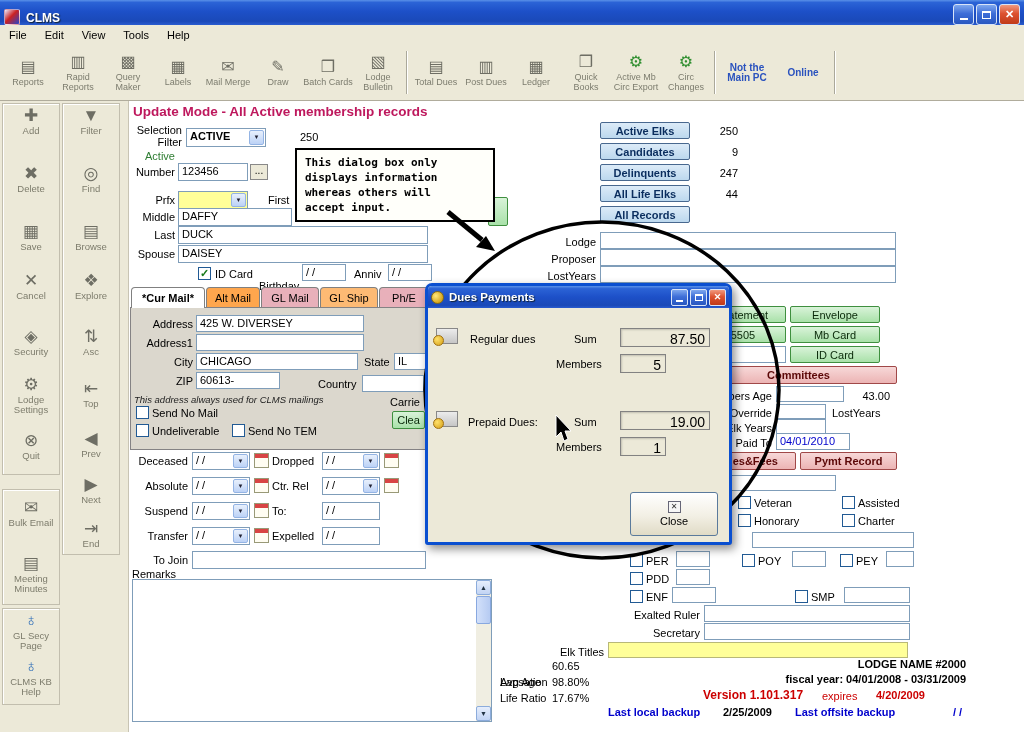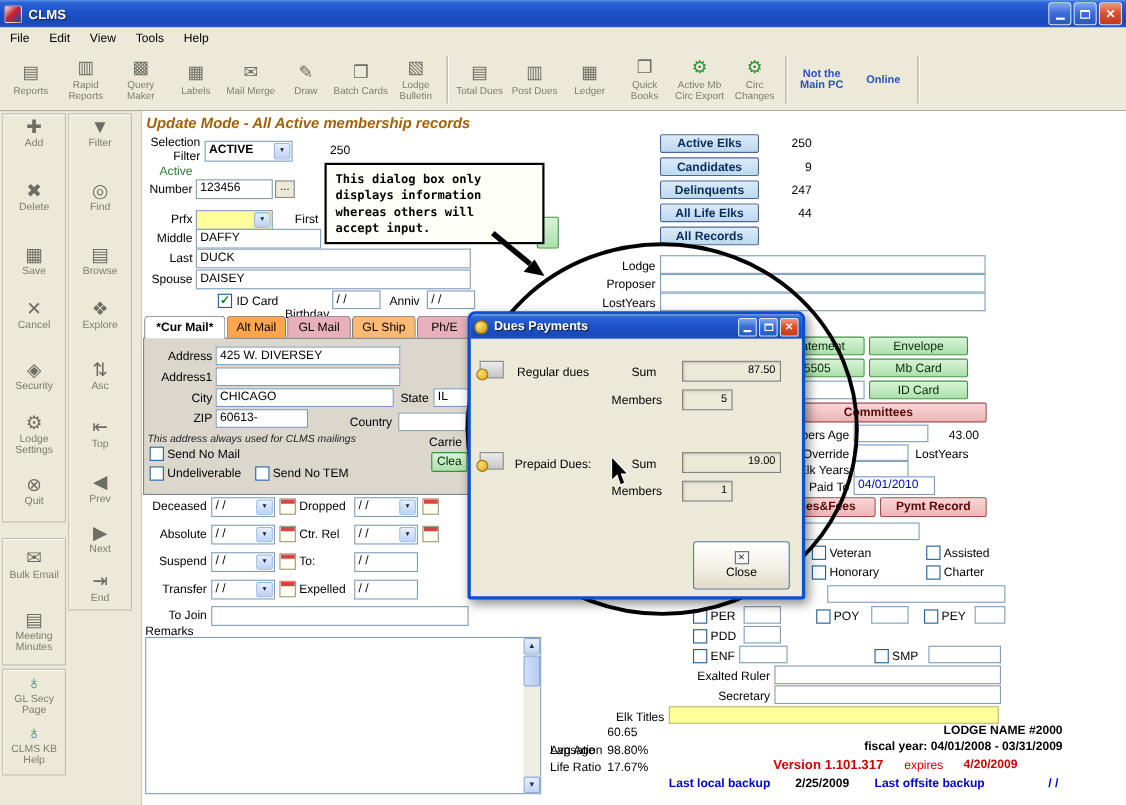--- a/index.html
+++ b/index.html
@@ -3,21 +3,21 @@
 <meta charset="utf-8">
 <style>
   * { box-sizing: border-box; margin: 0; padding: 0; }
   body { font-family: "Liberation Sans", sans-serif; background: #444; }
   #win { position: relative; width: 1024px; height: 732px; background: #ece9d8; overflow: hidden; font-size: 11px; color:#000; }
   .abs { position: absolute; }
 
   
   .titlebar { position:absolute; left:0; top:0; right:0; height:25px;
     background: linear-gradient(180deg,#5a91e8 0%,#2b63d6 10%,#1d50c8 45%,#1a49b8 85%,#2a5cd0 100%);
-    display:flex; align-items:center; padding:0 4px; color:#fff; }
+    display:flex; align-items:flex-end; padding:0 4px; color:#fff; }
   .app-icon { width:16px; height:16px; border-radius:2px;
     background: linear-gradient(135deg,#e8e8ff 0%,#cc2222 45%,#2244cc 100%); border:1px solid #fff8; }
   .title-text { font-weight:bold; font-size:12px; text-shadow:1px 1px 1px #123; margin-left:6px; }
   .win-ctrls { margin-left:auto; display:flex; gap:2px; }
   .winbtn { width:21px; height:21px; border:1px solid #d8e4f8; border-radius:3px;
     display:flex; align-items:center; justify-content:center; color:#fff;
     background: linear-gradient(180deg,#7fa8ee,#3e6ed8 45%,#2857c0); }
   .winbtn.close { background: linear-gradient(180deg,#f09a80,#dd5230 45%,#c03a18); font-size:11px; font-weight:bold; }
   .ico-min { width:8px; height:2px; background:#fff; margin-top:9px; }
   .ico-max { width:9px; height:8px; border:1px solid #fff; border-top:2px solid #fff; }
@@ -77,21 +77,21 @@
   .dlg-title .ttl { font-size:11.5px; font-weight:bold; margin-left:5px; text-shadow:1px 1px 1px #123; }
   .dlg-icon { width:13px; height:13px; border-radius:50%; background: radial-gradient(circle at 35% 35%, #ffe87a, #d2a017 75%); border:1px solid #8a6c10; }
   .dlgbtn { width:17px; height:17px; border:1px solid #d8e4f8; border-radius:2px; margin-left:2px;
     display:flex; align-items:center; justify-content:center; color:#fff;
     background: linear-gradient(180deg,#7fa8ee,#3e6ed8 45%,#2857c0); }
   .dlgbtn.close { background: linear-gradient(180deg,#f09a80,#dd5230 45%,#c03a18); font-size:9px; font-weight:bold; }
   .dlgbtn .ico-min { margin-top:7px; width:7px; }
   .dlgbtn .ico-max { width:8px; height:7px; }
   .dlg-body { position:relative; height:234px; }
   .sunk { position:absolute; background:#ece9d8; border:1px solid #828282; box-shadow: inset 1px 1px 2px rgba(0,0,0,.18);
-    font-size:10px; text-align:right; padding:2px 4px; }
+    font-size:14px; text-align:right; padding:2px 4px; }
   .money-icon { position:absolute; width:22px; height:16px; background:linear-gradient(180deg,#ececec,#c6c6c6); border:1px solid #888; }
   .money-icon::after { content:""; position:absolute; width:9px; height:9px; border-radius:50%; left:-4px; bottom:-3px;
     background: radial-gradient(circle at 35% 35%, #ffe06a, #d4a017); border:1px solid #a07010; }
   .close-btn { position:absolute; left:202px; top:184px; width:88px; height:44px;
     background: linear-gradient(180deg,#ffffff,#f2efe4 55%,#e0dbc6); border:1px solid #5a7a9c; border-radius:3px;
     display:flex; flex-direction:column; align-items:center; justify-content:center; gap:2px; font-size:11px; }
   .close-ico { width:13px; height:12px; border:1px solid #667; background:#f6f6f6; font-size:8px; line-height:10px; text-align:center; color:#333; }
   .close-ico::after { content:"✕"; }
 
   
@@ -278,21 +278,21 @@
       <span class="sicon">▶</span>
       <span class="slabel">Next</span>
     </div>
   <div class="sbtn" style="left:65px;top:520px">
       <span class="sicon">⇥</span>
       <span class="slabel">End</span>
     </div>
 
   <div class="abs" style="left:128px;top:101px;right:0;bottom:0;background:#fff;border-left:1px solid #c8c4b4"></div>
 
-  <div class="lbl" style="left:133px;top:104px;font-size:13.5px;font-weight:bold;font-style:italic;color:#a16207">Update Mode - All Active membership records</div>
+  <div class="lbl" style="left:133px;top:104px;font-size:13.5px;font-weight:bold;color:#be185d">Update Mode - All Active membership records</div>
 
   <div class="rlbl" style="left:130px;top:124px;width:52px">Selection</div>
   <div class="rlbl" style="left:130px;top:136px;width:52px">Filter</div>
   <div class="fld" style="left:186px;top:128px;width:80px;height:19px;font-weight:bold"><span>ACTIVE</span><span class="combo-arrow"></span></div>
   <div class="lbl" style="left:300px;top:131px">250</div>
 
   <div class="rlbl" style="left:130px;top:150px;width:45px;color:#2e7d32">Active</div>
   <div class="rlbl" style="left:130px;top:166px;width:45px">Number</div>
   <div class="fld" style="left:178px;top:163px;width:70px;height:18px">123456</div>
   <div class="abs" style="left:250px;top:164px;width:18px;height:16px;background:#ece9d8;border:1px solid #888;text-align:center;line-height:12px;font-size:10px">...</div>

